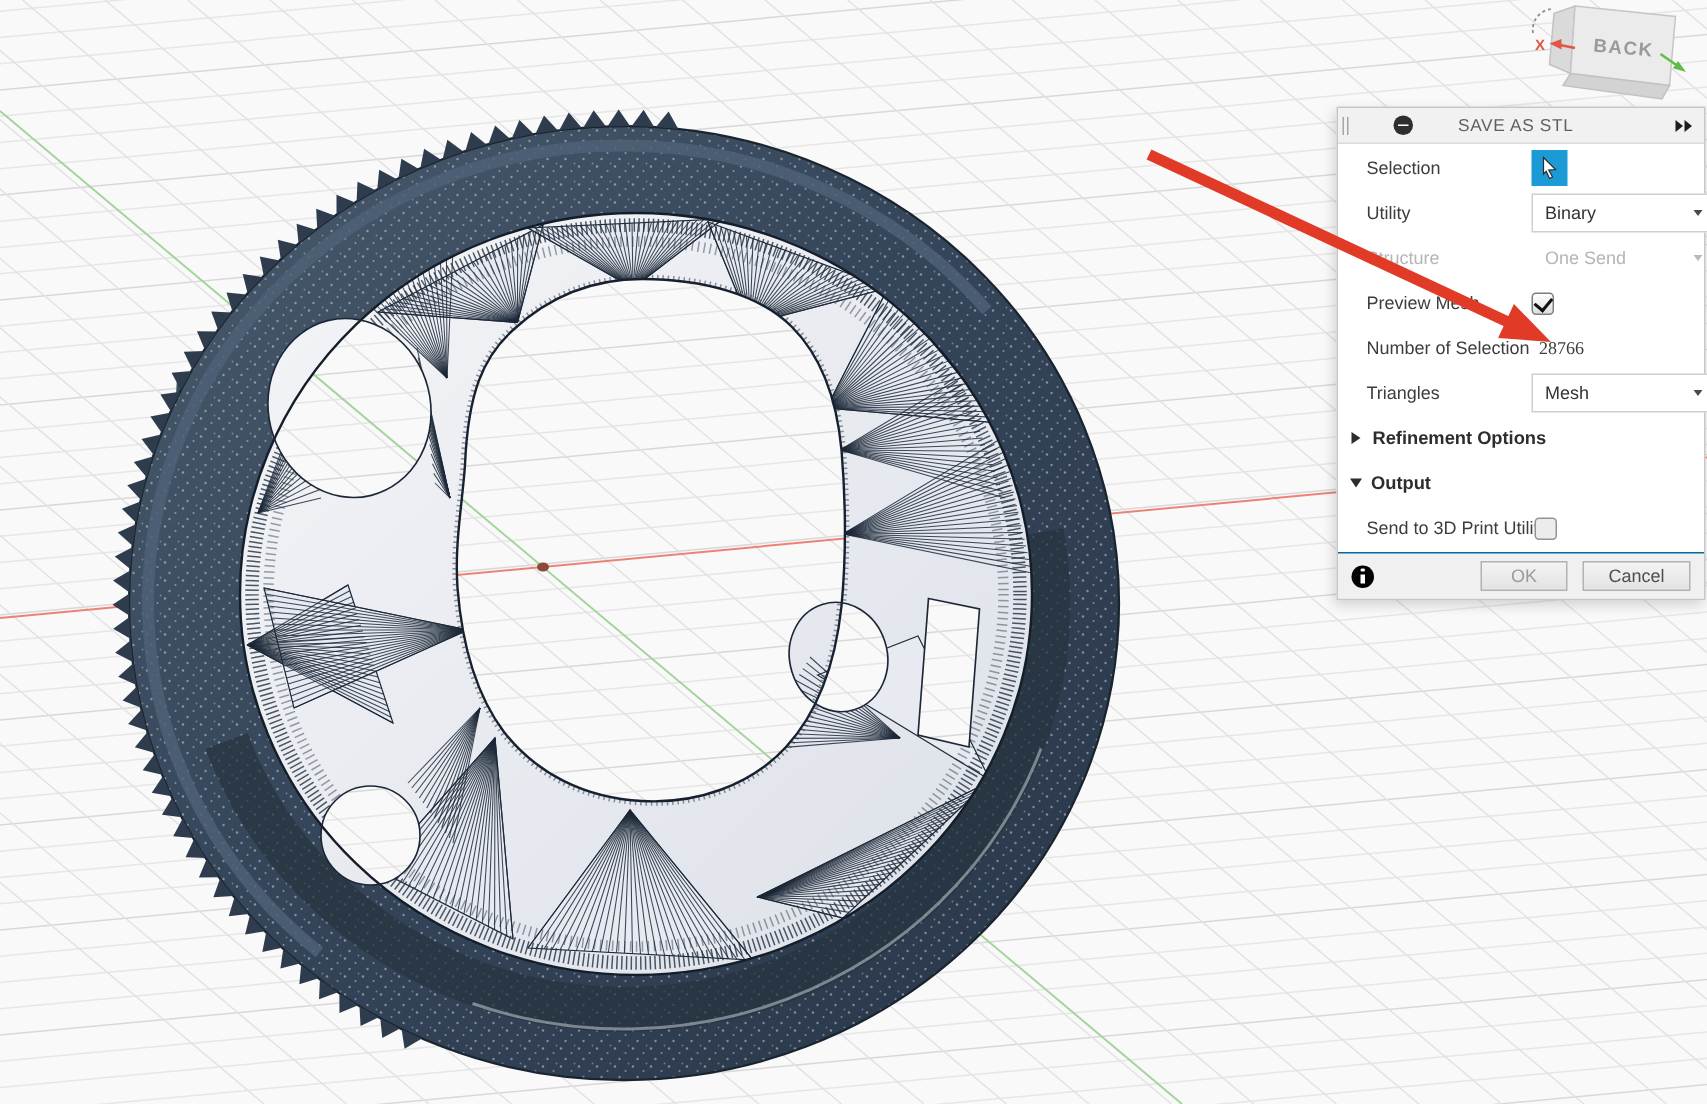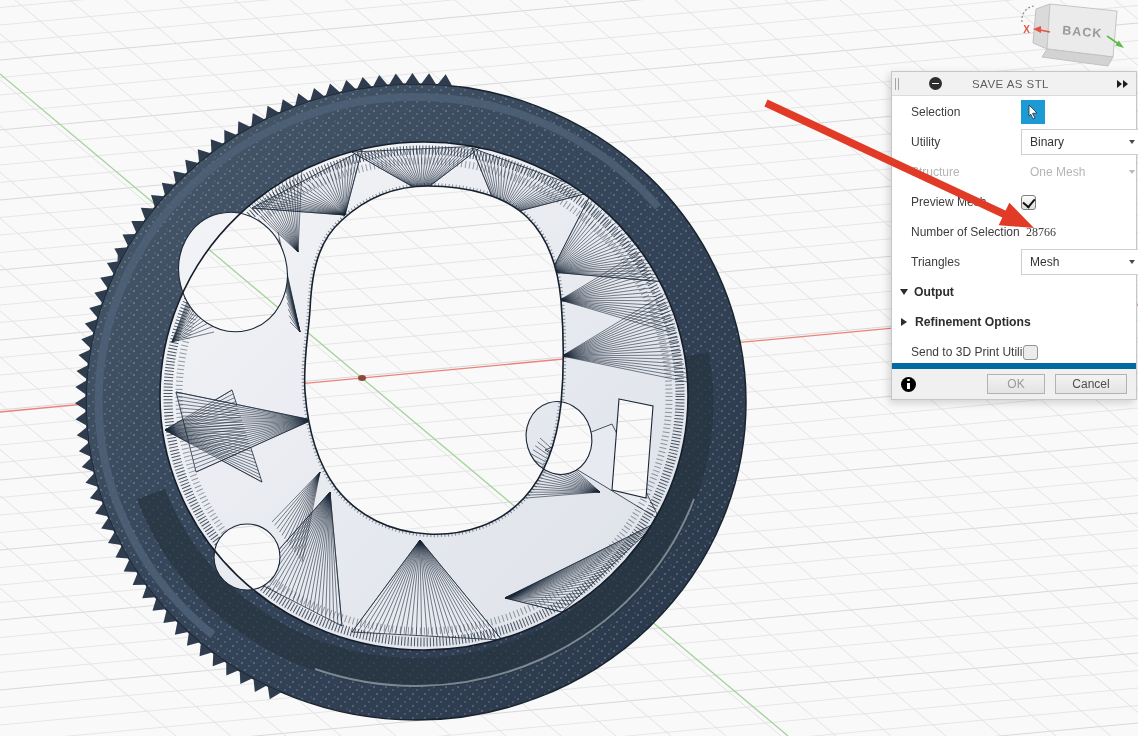--- a/index.html
+++ b/index.html
@@ -32,21 +32,21 @@
   .dd.off .caret{border-top-color:#b9b9b9;}
   .cb{width:15px;height:15px;box-sizing:border-box;border:1px solid #7d7d7d;border-radius:3px;
       background:linear-gradient(#fff,#ddd);position:relative;flex:none;}
   .cb .tick{position:absolute;left:3.2px;top:0.8px;width:5.5px;height:9px;border-right:2px solid #101010;
       border-bottom:2px solid #101010;transform:rotate(40deg);}
   .cb.empty{background:#ececec;border-color:#939393;}
   .val{margin-left:5px;color:#3c3c3c;font-family:Liberation Serif, serif;}
   .sect{height:30px;display:flex;align-items:center;padding-left:8px;font-weight:bold;color:#2d2d2d;font-size:12.2px;}
   .tri-r{width:0;height:0;border-left:6px solid #2d2d2d;border-top:4.5px solid transparent;border-bottom:4.5px solid transparent;margin:0 8px 0 1px;}
   .tri-d{width:0;height:0;border-top:6px solid #2d2d2d;border-left:4.5px solid transparent;border-right:4.5px solid transparent;margin:0 6px 0 0;}
-  .dlg-footer{position:absolute;left:0;right:0;bottom:0;height:30px;background:#f0f0f0;border-top:6px solid #0369a1;
+  .dlg-footer{position:absolute;left:0;right:0;bottom:0;height:30px;background:#f0f0f0;border-top:1px solid #0369a1;
       display:flex;align-items:center;padding:0 9px;box-sizing:content-box;}
   .info{width:15px;height:15px;border-radius:50%;background:#000;position:relative;flex:none;}
   .info .idot{position:absolute;left:6.4px;top:2.6px;width:2.2px;height:2.4px;background:#fff;border-radius:50%;}
   .info .istem{position:absolute;left:6.4px;top:6.2px;width:2.2px;height:6px;background:#fff;}
   .btn{height:20px;box-sizing:border-box;border:1px solid #b2b2b2;background:linear-gradient(#f3f3f3,#e3e3e3);
       display:flex;align-items:center;justify-content:center;font-size:12px;cursor:default;}
   .btn.ok{width:58px;margin-left:auto;color:#9a9a9a;}
   .btn.cancel{width:72px;margin-left:10px;color:#4e4e4e;}
 </style>
 </head>
@@ -658,21 +658,21 @@
       <span class="lbl">Utility</span>
       <div class="dd">
         <span>Binary</span>
         <span class="caret"></span>
       </div>
     </div>
 
     <div class="row disabled">
       <span class="lbl">Structure</span>
       <div class="dd off">
-        <span>One Mesh</span>
+        <span>One Send</span>
         <span class="caret"></span>
       </div>
     </div>
 
     <div class="row">
       <span class="lbl">Preview Mesh</span>
       <div class="cb">
           <div class="tick"></div>
         </div>
     </div>
@@ -684,27 +684,27 @@
 
     <div class="row">
       <span class="lbl">Triangles</span>
       <div class="dd">
         <span>Mesh</span>
         <span class="caret"></span>
       </div>
     </div>
 
     <div class="sect">
+      <span class="tri-r"></span>
+      <span>Refinement Options</span>
+    </div>
+
+    <div class="sect">
       <span class="tri-d"></span>
       <span>Output</span>
-    </div>
-
-    <div class="sect">
-      <span class="tri-r"></span>
-      <span>Refinement Options</span>
     </div>
 
     <div class="row">
       <span class="lbl" style="width:112px">Send to 3D Print Utility</span>
       <div class="cb empty"></div>
     </div>
   </div>
 
   <div class="dlg-footer">
     <div class="info">

